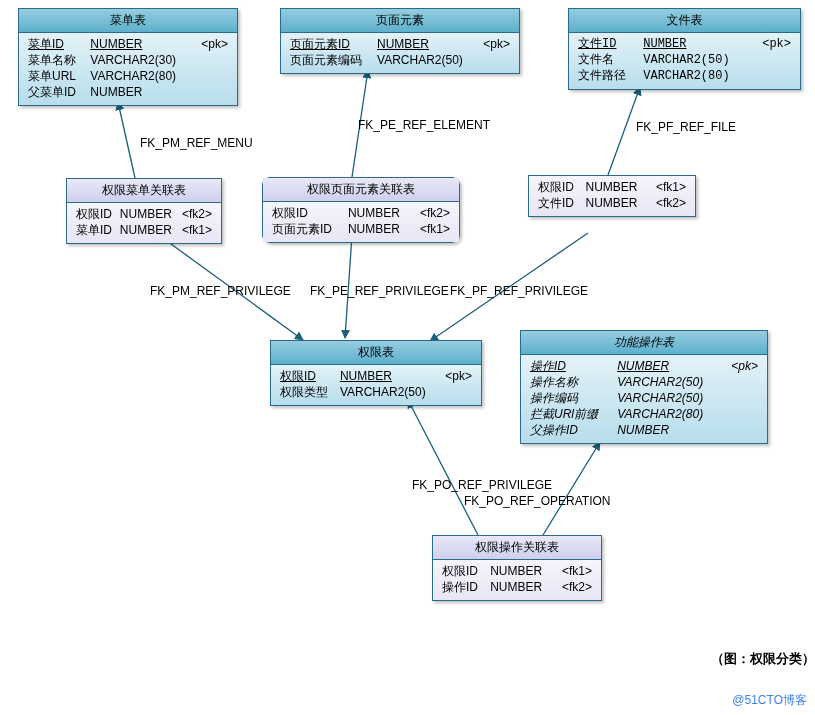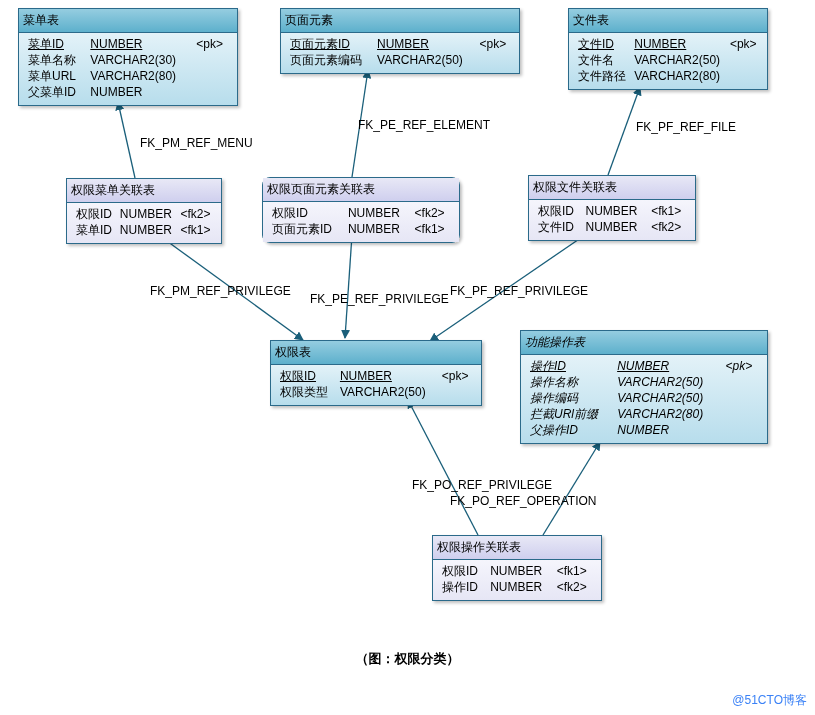--- a/index.html
+++ b/index.html
@@ -13,21 +13,21 @@
     background: #fff;
     position: relative;
     color: #000;
   }
   .entity {
     position: absolute;
     border: 1px solid #2b6a8a;
     box-shadow: 2px 2px 3px rgba(0,0,0,0.25);
   }
   .entity .title {
-    text-align: left;
+    text-align: center;
     padding: 3px 4px;
     font-weight: normal;
     border-bottom: 1px solid #2b6a8a;
     background: linear-gradient(#95cde0, #5db0cc);
   }
   .entity.assoc .title {
     background: linear-gradient(#e8e8f6, #cfcfee);
   }
   .entity .body {
     padding: 3px 6px 5px 6px;
@@ -38,25 +38,25 @@
   }
   .entity table { border-collapse: collapse; width: 100%; }
   .entity td {
     padding: 0 3px;
     vertical-align: top;
     white-space: nowrap;
     font-size: 12px;
     line-height: 16px;
   }
   .entity td.pk { text-decoration: underline; }
-  .entity td.key { text-align: left; }
+  .entity td.key { text-align: right; }
   .caption {
     position: absolute;
     left: 0; width: 815px;
-    text-align: center;
+    text-align: right;
     font-weight: bold;
     font-size: 13px;
   }
   .fklbl {
     position: absolute;
     font-size: 12px;
     white-space: nowrap;
   }
   svg.arrows {
     position: absolute;
@@ -141,21 +141,21 @@
     <tr>
             <td>页面元素编码</td>
             <td>VARCHAR2(50)</td>
             <td class="key"></td>
           </tr>
   </tbody>
       </table>
     </div>
 </div>
 
-<div class="entity" style="left:568px; top:8px; width:200px;">
+<div class="entity" style="left:568px; top:8px; width:233px;font-family:Liberation Mono, monospace;">
   <div class="title">文件表</div>
   <div class="body">
       <table>
     <tbody>
           <tr>
             <td class="pk">文件ID</td>
             <td class="pk">NUMBER</td>
             <td class="key">&lt;pk&gt;</td>
           </tr>
     <tr>
@@ -207,21 +207,20 @@
             <td>页面元素ID</td>
             <td>NUMBER</td>
             <td class="key">&lt;fk1&gt;</td>
           </tr>
   </tbody>
       </table>
     </div>
 </div>
 
 <div class="entity assoc" style="left:528px; top:175px; width:168px;">
-  <div class="title">权限文件关联表</div>
   <div class="body">
       <table>
     <tbody>
           <tr>
             <td>权限ID</td>
             <td>NUMBER</td>
             <td class="key">&lt;fk1&gt;</td>
           </tr>
     <tr>
             <td>文件ID</td>
@@ -305,20 +304,20 @@
           </tr>
   </tbody>
       </table>
     </div>
 </div>
 
 <div class="fklbl" style="left:140px; top:136px;">FK_PM_REF_MENU</div>
 <div class="fklbl" style="left:358px; top:118px;">FK_PE_REF_ELEMENT</div>
 <div class="fklbl" style="left:636px; top:120px;">FK_PF_REF_FILE</div>
 <div class="fklbl" style="left:150px; top:284px;">FK_PM_REF_PRIVILEGE</div>
-<div class="fklbl" style="left:310px; top:284px;margin-top:8px;">FK_PE_REF_PRIVILEGE</div>
+<div class="fklbl" style="left:310px; top:284px;">FK_PE_REF_PRIVILEGE</div>
 <div class="fklbl" style="left:450px; top:284px;">FK_PF_REF_PRIVILEGE</div>
 <div class="fklbl" style="left:412px; top:478px;">FK_PO_REF_PRIVILEGE</div>
-<div class="fklbl" style="left:450px; top:494px;">FK_PO_REF_OPERATION</div>
+<div class="fklbl" style="left:464px; top:494px;">FK_PO_REF_OPERATION</div>
 
 <div class="caption" style="top:650px;">（图：权限分类）</div>
 
 <div class="watermark">@51CTO博客</div>
 
 </body></html>

